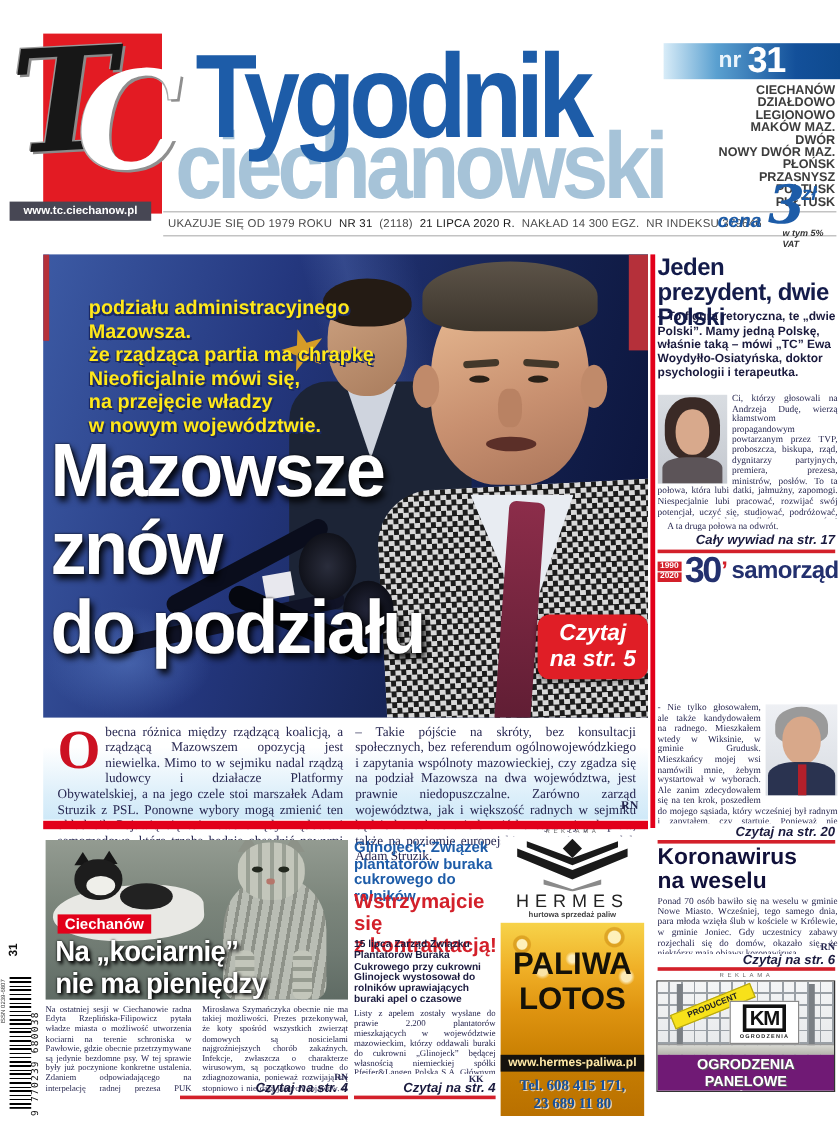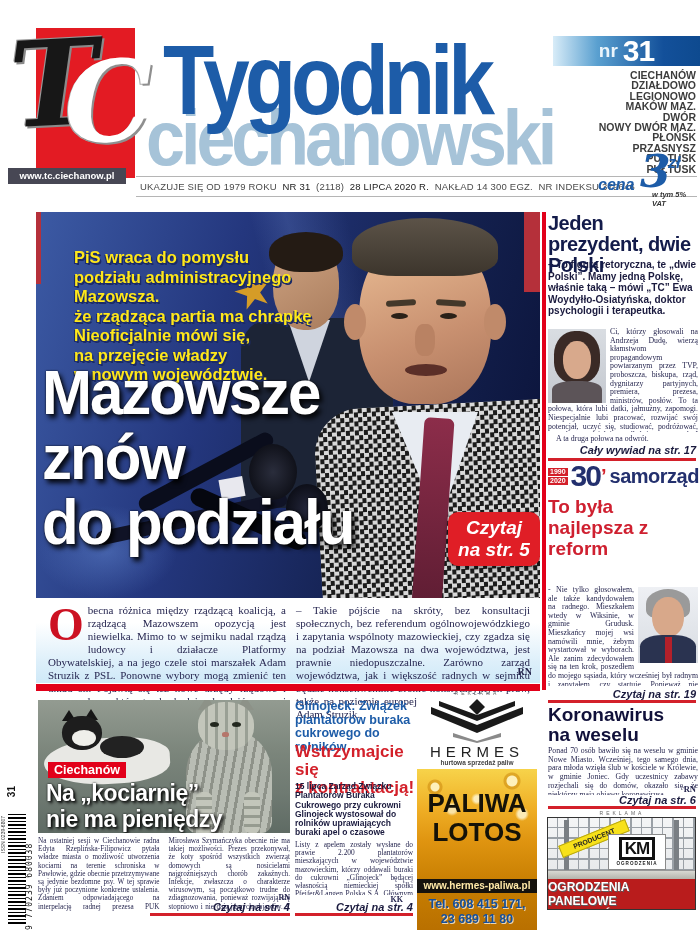--- a/index.html
+++ b/index.html
@@ -149,22 +149,22 @@
   .fence-base { position:absolute; left:0; top:52px; width:100%; height:9px;
                 background:linear-gradient(#d8d8d2,#b4b4ac); border-top:1px solid #999; }
   .fence-ribbon { position:absolute; left:10px; top:14px; width:72px; height:13px; background:#f7e11a;
                   border:1px solid #b5a512; transform:rotate(-22deg);
                   font:bold 7px/11px "Liberation Sans", sans-serif; text-align:center; color:#222; }
   .fence-label { position:absolute; left:60px; top:16px; width:58px; height:36px; background:#fff;
                  border:1px solid #8a8a8a; text-align:center; padding-top:2px; }
   .fence-km { display:inline-block; font:900 17px/17px "Liberation Sans", sans-serif; color:#111;
               border:3px solid #111; padding:0 3px; letter-spacing:-1px; }
   .fence-sub { display:block; font:bold 4.6px "Liberation Sans", sans-serif; letter-spacing:1px; color:#222; margin-top:1px; }
-  .fence-caption { position:absolute; left:0; top:61px; width:100%; height:30px; background:#b91c1c;
-                   color:#fff; font:900 12px/14px "Liberation Sans", sans-serif; text-align:left;
+  .fence-caption { position:absolute; left:0; top:61px; width:100%; height:30px; background:#701a75;
+                   color:#fff; font:900 12px/14px "Liberation Sans", sans-serif; text-align:center;
                    padding-top:1px; text-shadow:1px 1px 0 #5a5a5e; }
 
   
   .cat-photo { left:38px; top:700px; width:252px; height:133px; overflow:hidden;
                background:linear-gradient(180deg,#939b91 0%,#7b857b 40%,#6f7a72 70%,#5f6b64 100%); }
   .cat-white-body { left:6px; top:38px; width:126px; height:46px; background:#e8e8e4; border-radius:50% 40% 40% 50%; transform:rotate(-3deg); }
   .cat-white-head { left:24px; top:16px; width:40px; height:34px; background:#1d1d1d; border-radius:48%; }
   .cat-white-muzzle { left:34px; top:30px; width:24px; height:16px; background:#efefea; border-radius:50%; }
   .cat-white-ear1 { left:24px; top:10px; width:0; height:0; border-left:7px solid transparent; border-right:7px solid transparent; border-bottom:11px solid #161616; }
   .cat-white-ear2 { left:46px; top:9px; width:0; height:0; border-left:7px solid transparent; border-right:7px solid transparent; border-bottom:11px solid #161616; }
@@ -229,21 +229,21 @@
         linear-gradient(180deg,#f7d34a 0%,#efae25 25%,#df9410 45%,#c87f02 70%,#b97000 100%); }
   .h-product { position:absolute; left:0; width:100%; text-align:center;
                font:900 26px/26px "Liberation Sans", sans-serif; color:#151208; letter-spacing:0px; }
   .h-p1 { top:93px; } .h-p2 { top:122px; }
   .h-offer { position:absolute; left:2px; top:152px; width:116px; height:30px; background:#15120d;
              color:#fff; font:bold 10.5px/14px "Liberation Sans", sans-serif; text-align:center; padding-top:1px; }
   .h-site { position:absolute; left:0px; top:182px; width:120px; height:14px; background:#15120d;
             color:#ffe9a8; font:bold 10px/14px "Liberation Sans", sans-serif; text-align:center; }
   .h-tel { position:absolute; left:0; top:200px; width:100%; text-align:center;
            font:900 12.5px/15px "Liberation Sans", sans-serif; color:#14509e; text-shadow:1px 1px 0 rgba(255,255,255,.7); }
-  .h-tel span { display:block; }
+  .h-tel span { display:block;font-family:Liberation Serif, serif; }
 </style>
 </head>
 <body>
 
 <div id="page">
 
   <div class="abs logo-box">
     <span class="logo-t">T</span>
     <span class="logo-c">C</span>
   </div>
@@ -268,21 +268,21 @@
     <span>PRZASNYSZ</span>
     <span>PUŁTUSK</span>
     <span>PUŁTUSK</span>
   </div>
 
   <div class="abs info-rule-top"></div>
   <div class="abs info-bar">
     <span>UKAZUJE SIĘ OD 1979 ROKU</span>&nbsp;
     <span class="b">NR 31</span>&nbsp;
     <span>(2118)</span>&nbsp;
-    <span class="b">28 LIPCA 2020 R.</span>&nbsp;
+    <span class="b">21 LIPCA 2020 R.</span>&nbsp;
     <span>NAKŁAD 14 300 EGZ.</span>&nbsp;
     <span>NR INDEKSU 379646</span>
   </div>
   <div class="abs info-rule-bot"></div>
 
   <div class="abs price-label">cena</div>
   <div class="abs price-amt">3</div>
   <div class="abs price-cur">zł</div>
   <div class="abs price-vat">w tym 5% VAT</div>
 
@@ -312,21 +312,20 @@
     <div class="abs rm-mouth"></div>
 
     <div class="abs mic-a"></div>
     <div class="abs mic-b"></div>
     <div class="abs mic-c"></div>
     <div class="abs mic-head1"></div>
     <div class="abs mic-head2"></div>
     <div class="abs mic-flag"></div>
 
     <div class="abs kicker">
-      <span>PiS wraca do pomysłu</span>
       <span>podziału administracyjnego</span>
       <span>Mazowsza.</span>
       <span>że rządząca partia ma chrapkę</span>
       <span>Nieoficjalnie mówi się,</span>
       <span>na przejęcie władzy</span>
       <span>w nowym województwie.</span>
     </div>
 
     <div class="abs cover-headline">
       <span>Mazowsze</span>
@@ -370,32 +369,31 @@
   <div class="abs anniv">
     <span class="anniv-years">
       <span>1990</span>
       <span>2020</span>
     </span>
     <span class="anniv-num">30</span>
     <span class="anniv-tick">’</span>
     <span class="anniv-word">samorządu</span>
   </div>
 
-  <div class="abs r-headline">To była najlepsza z reform</div>
   <div class="abs r-body">
     <span class="portrait-m">
       <span class="hair"></span>
       <span class="face"></span>
       <span class="torso"></span>
       <span class="tie"></span>
     </span>
     <span>- Nie tylko głosowałem, ale także kandydowałem na radnego. Mieszkałem wtedy w Wiksinie, w gminie Grudusk. Mieszkańcy mojej wsi namówili mnie, żebym wystartował w wyborach. Ale zanim zdecydowałem się na ten krok, poszedłem do mojego sąsiada, który wcześniej był radnym i zapytałem, czy startuje. Ponieważ nie kandydował, zgodziłem się wystawić swoją osobę. I wygrałem. Otrzymałem przeszło 90 proc. głosów w swoim okręgu wyborczym obejmującym Wiksin i Żarnowo. I tak zostałem radnym Rady Gminy Grudusk pierwszej kadencji.</span>
   </div>
   <div class="abs r-readmore">
-    <span class="rm-link">Czytaj na str. 19</span>
+    <span class="rm-link">Czytaj na str. 20</span>
   </div>
   <div class="abs rule" style="left:548px; top:700px; width:148px;"></div>
 
   <div class="abs c-headline">
     <span>Koronawirus</span>
     <span>na weselu</span>
   </div>
   <div class="abs c-body">Ponad 70 osób bawiło się na weselu w gminie Nowe Miasto. Wcześniej, tego samego dnia, para młoda wzięła ślub w kościele w Królewie, w gminie Joniec. Gdy uczestnicy zabawy rozjechali się do domów, okazało się, że niektórzy mają objawy koronawirusa.</div>
   <div class="abs c-rn">RN</div>
   <div class="abs c-readmore">

